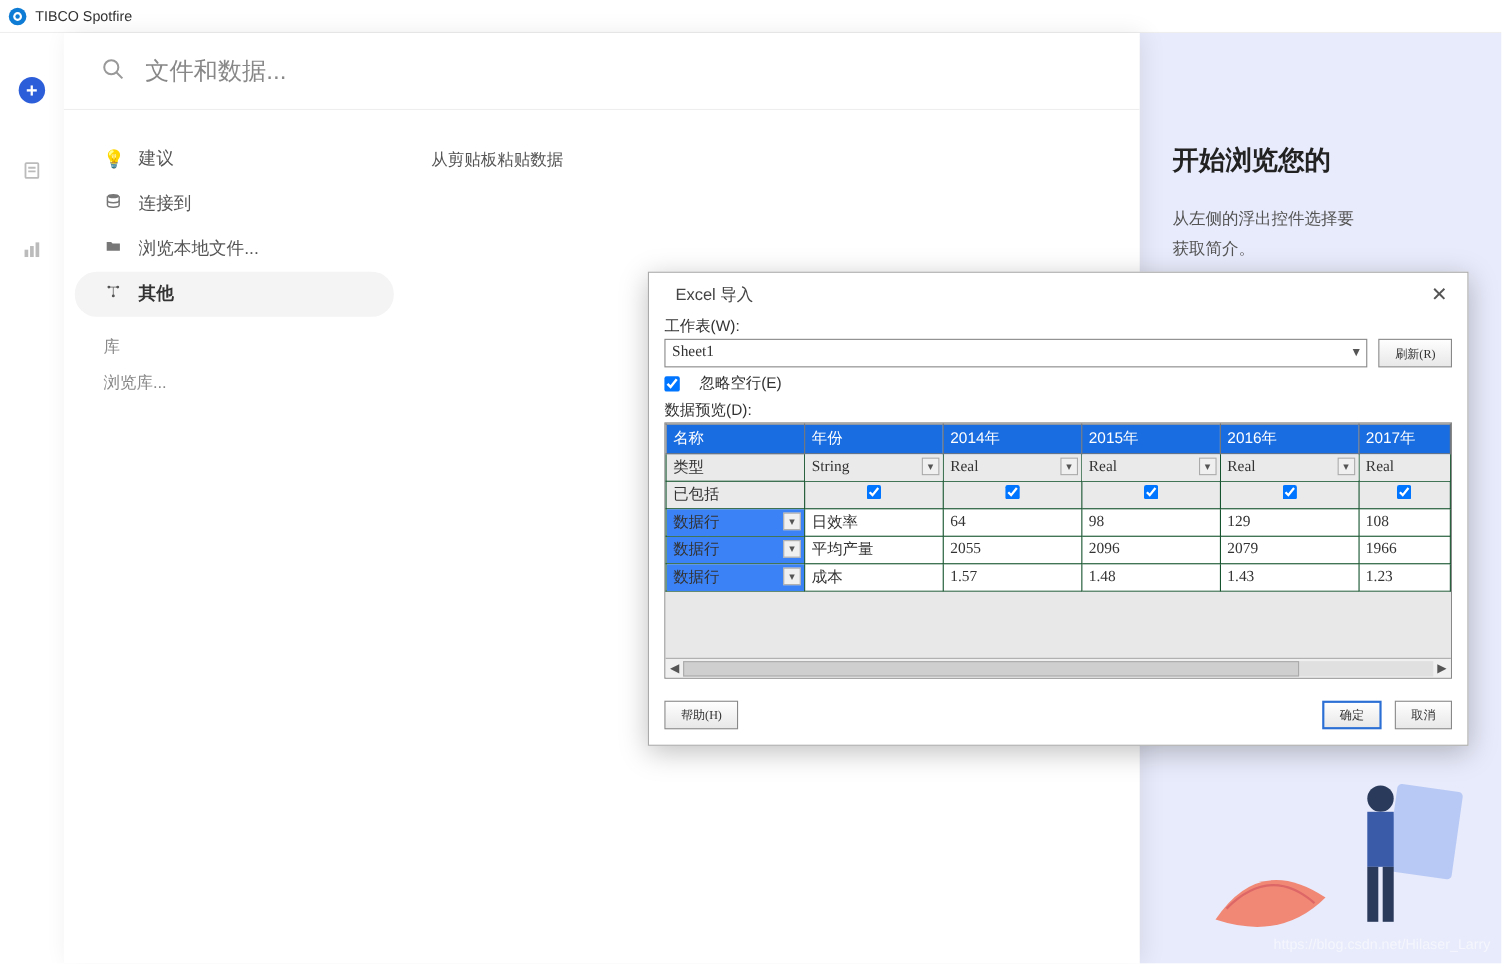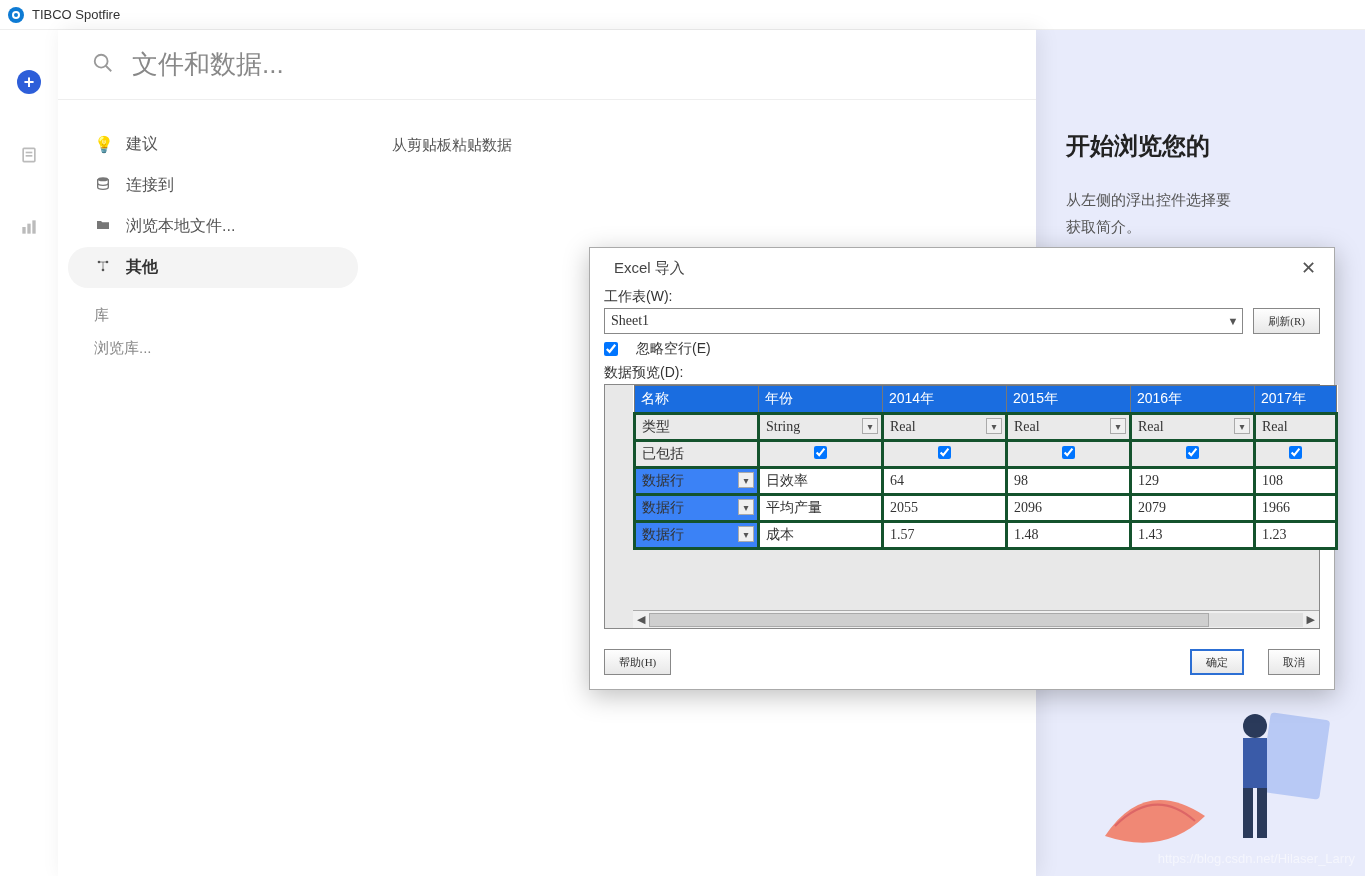--- a/index.html
+++ b/index.html
@@ -12,21 +12,21 @@
 
 
 .vtoolbar { position: absolute; left: 0; top: 30px; width: 58px; height: calc(100% - 30px); background: #fff; display: flex; flex-direction: column; align-items: center; padding-top: 40px; gap: 50px; }
 .vtoolbar .circle-plus { width: 24px; height: 24px; border-radius: 50%; background: #2d5ed9; color: #fff; display: flex; align-items: center; justify-content: center; font-size: 18px; font-weight: bold; cursor: pointer; }
 .vtoolbar .vicon { width: 22px; height: 22px; color: #999; cursor: pointer; display:flex; align-items:center; justify-content:center;}
 
 
 .leftpanel { position: absolute; left: 58px; top: 30px; width: 978px; height: calc(100% - 30px); background: #fff; box-shadow: 4px 0 20px rgba(0,0,0,0.08); }
 .search-row { height: 70px; display: flex; align-items: center; padding: 0 34px; border-bottom: 1px solid #eee; gap: 18px; }
 .search-icon { color: #999; }
-.search-placeholder { color: #888; font-size: 26px; }
+.search-placeholder { color: #888; font-size: 22px; }
 
 .panel-body { display: flex; padding: 24px 0; }
 .nav-col { width: 310px; padding: 0 10px; }
 .nav-item { display: flex; align-items: center; gap: 14px; padding: 10px 26px; color: #555; font-size: 16px; cursor: pointer; border-radius: 20px;}
 .nav-item.active { background: #f4f4f4; font-weight: 600; color: #333; }
 .nav-icon { width: 18px; text-align:center; color: #777; }
 .lib-label { padding: 18px 26px 8px; color: #888; font-size: 15px; }
 .lib-browse { padding: 6px 26px; color: #888; font-size: 15px; cursor:pointer; }
 
 .content-col { flex: 1; padding: 12px 24px; }
@@ -48,39 +48,39 @@
 .fld-label { font-size: 14px; color: #333; margin-bottom: 2px; }
 .sheet-row { display: flex; gap: 10px; }
 .select-w { flex: 1; height: 26px; border: 1px solid #888; background: #fff; display:flex; align-items:center; padding:0 6px; font-family:"SimSun"; font-size:14px; position:relative;}
 .select-w .chev { position:absolute; right:4px; color:#555; font-size:11px;}
 .btn { height: 26px; padding: 0 14px; border: 1px solid #888; background: linear-gradient(#fefefe,#e8e8e8); font-size: 11px; cursor: pointer; font-family:"SimSun"; display:flex; align-items:center;}
 .btn.primary { border: 2px solid #2c6fd4; }
 .chk-row { display:flex; align-items:center; gap:18px; margin:6px 0; font-size:14px;}
 .chk-row input { width:14px; height:14px; }
 
 
-.tbl-wrap { border:1px solid #888; background:#e8e8e8;padding-left:28px; }
+.tbl-wrap { border:1px solid #888; background:#e8e8e8; }
 .tbl { width:100%; border-collapse: collapse; table-layout:fixed; background:#fff;}
 .tbl th { background:#1a6de0; color:#fff; font-weight:normal; text-align:left; padding:4px 6px; font-size:14px; border:1px solid #777; height:24px;}
-.tbl td { border:3px solid #14532d; padding:3px 6px; font-size:14px; height:24px; background:#fff; font-family:"SimSun";}
+.tbl td { border:1px solid #14532d; padding:3px 6px; font-size:14px; height:24px; background:#fff; font-family:"SimSun";}
 .tbl tr.row-type td { background:#eaeaea; }
 .tbl tr.row-inc td { background:#eaeaea; text-align:center;}
 .tbl tr.row-inc td:first-child { text-align:left;}
 .tbl td:first-child { background:#eaeaea; }
 .type-cell { position:relative; }
 .type-cell .chev2 { position:absolute; right:3px; top:3px; color:#555; font-size:10px; border:1px solid #aaa; background:#f0f0f0; width:16px; height:16px; display:flex; align-items:center; justify-content:center;}
 .tbl .data-row td:first-child { background:#3b82f6; position:relative;}
 .tbl-empty { height:60px; background:#e8e8e8;}
 .hscroll { height:18px; background:#f0f0f0; border-top:1px solid #aaa; display:flex; align-items:center; padding:0 4px; justify-content:space-between;}
 .hscroll .arrow { color:#555; font-size:11px; cursor:pointer;}
 .hscroll .track { flex:1; height:14px; margin:0 4px; background:#e0e0e0; position:relative;}
 .hscroll .thumb { position:absolute; left:0; top:0; width:560px; height:14px; background:#cfcfcf; border:1px solid #aaa;}
 
 .dlg-footer { display:flex; justify-content:space-between; padding: 10px 14px 14px; }
-.footer-right { display:flex; gap:24px; }
+.footer-right { display:flex; gap:12px; }
 .col-name{width:124px;} .col-year{width:124px;} .col-y1{width:124px;} .col-y2{width:124px;} .col-y3{width:124px;} .col-y4{width:82px;}
 </style>
 </head>
 <body>
 
 <div class="titlebar">
   <span class="app-icon">
     <svg width="10" height="10" viewBox="0 0 10 10">
         <circle cx="5" cy="5" r="4" fill="#fff"></circle>
         <circle cx="5" cy="5" r="2" fill="#0e7bd4"></circle>

